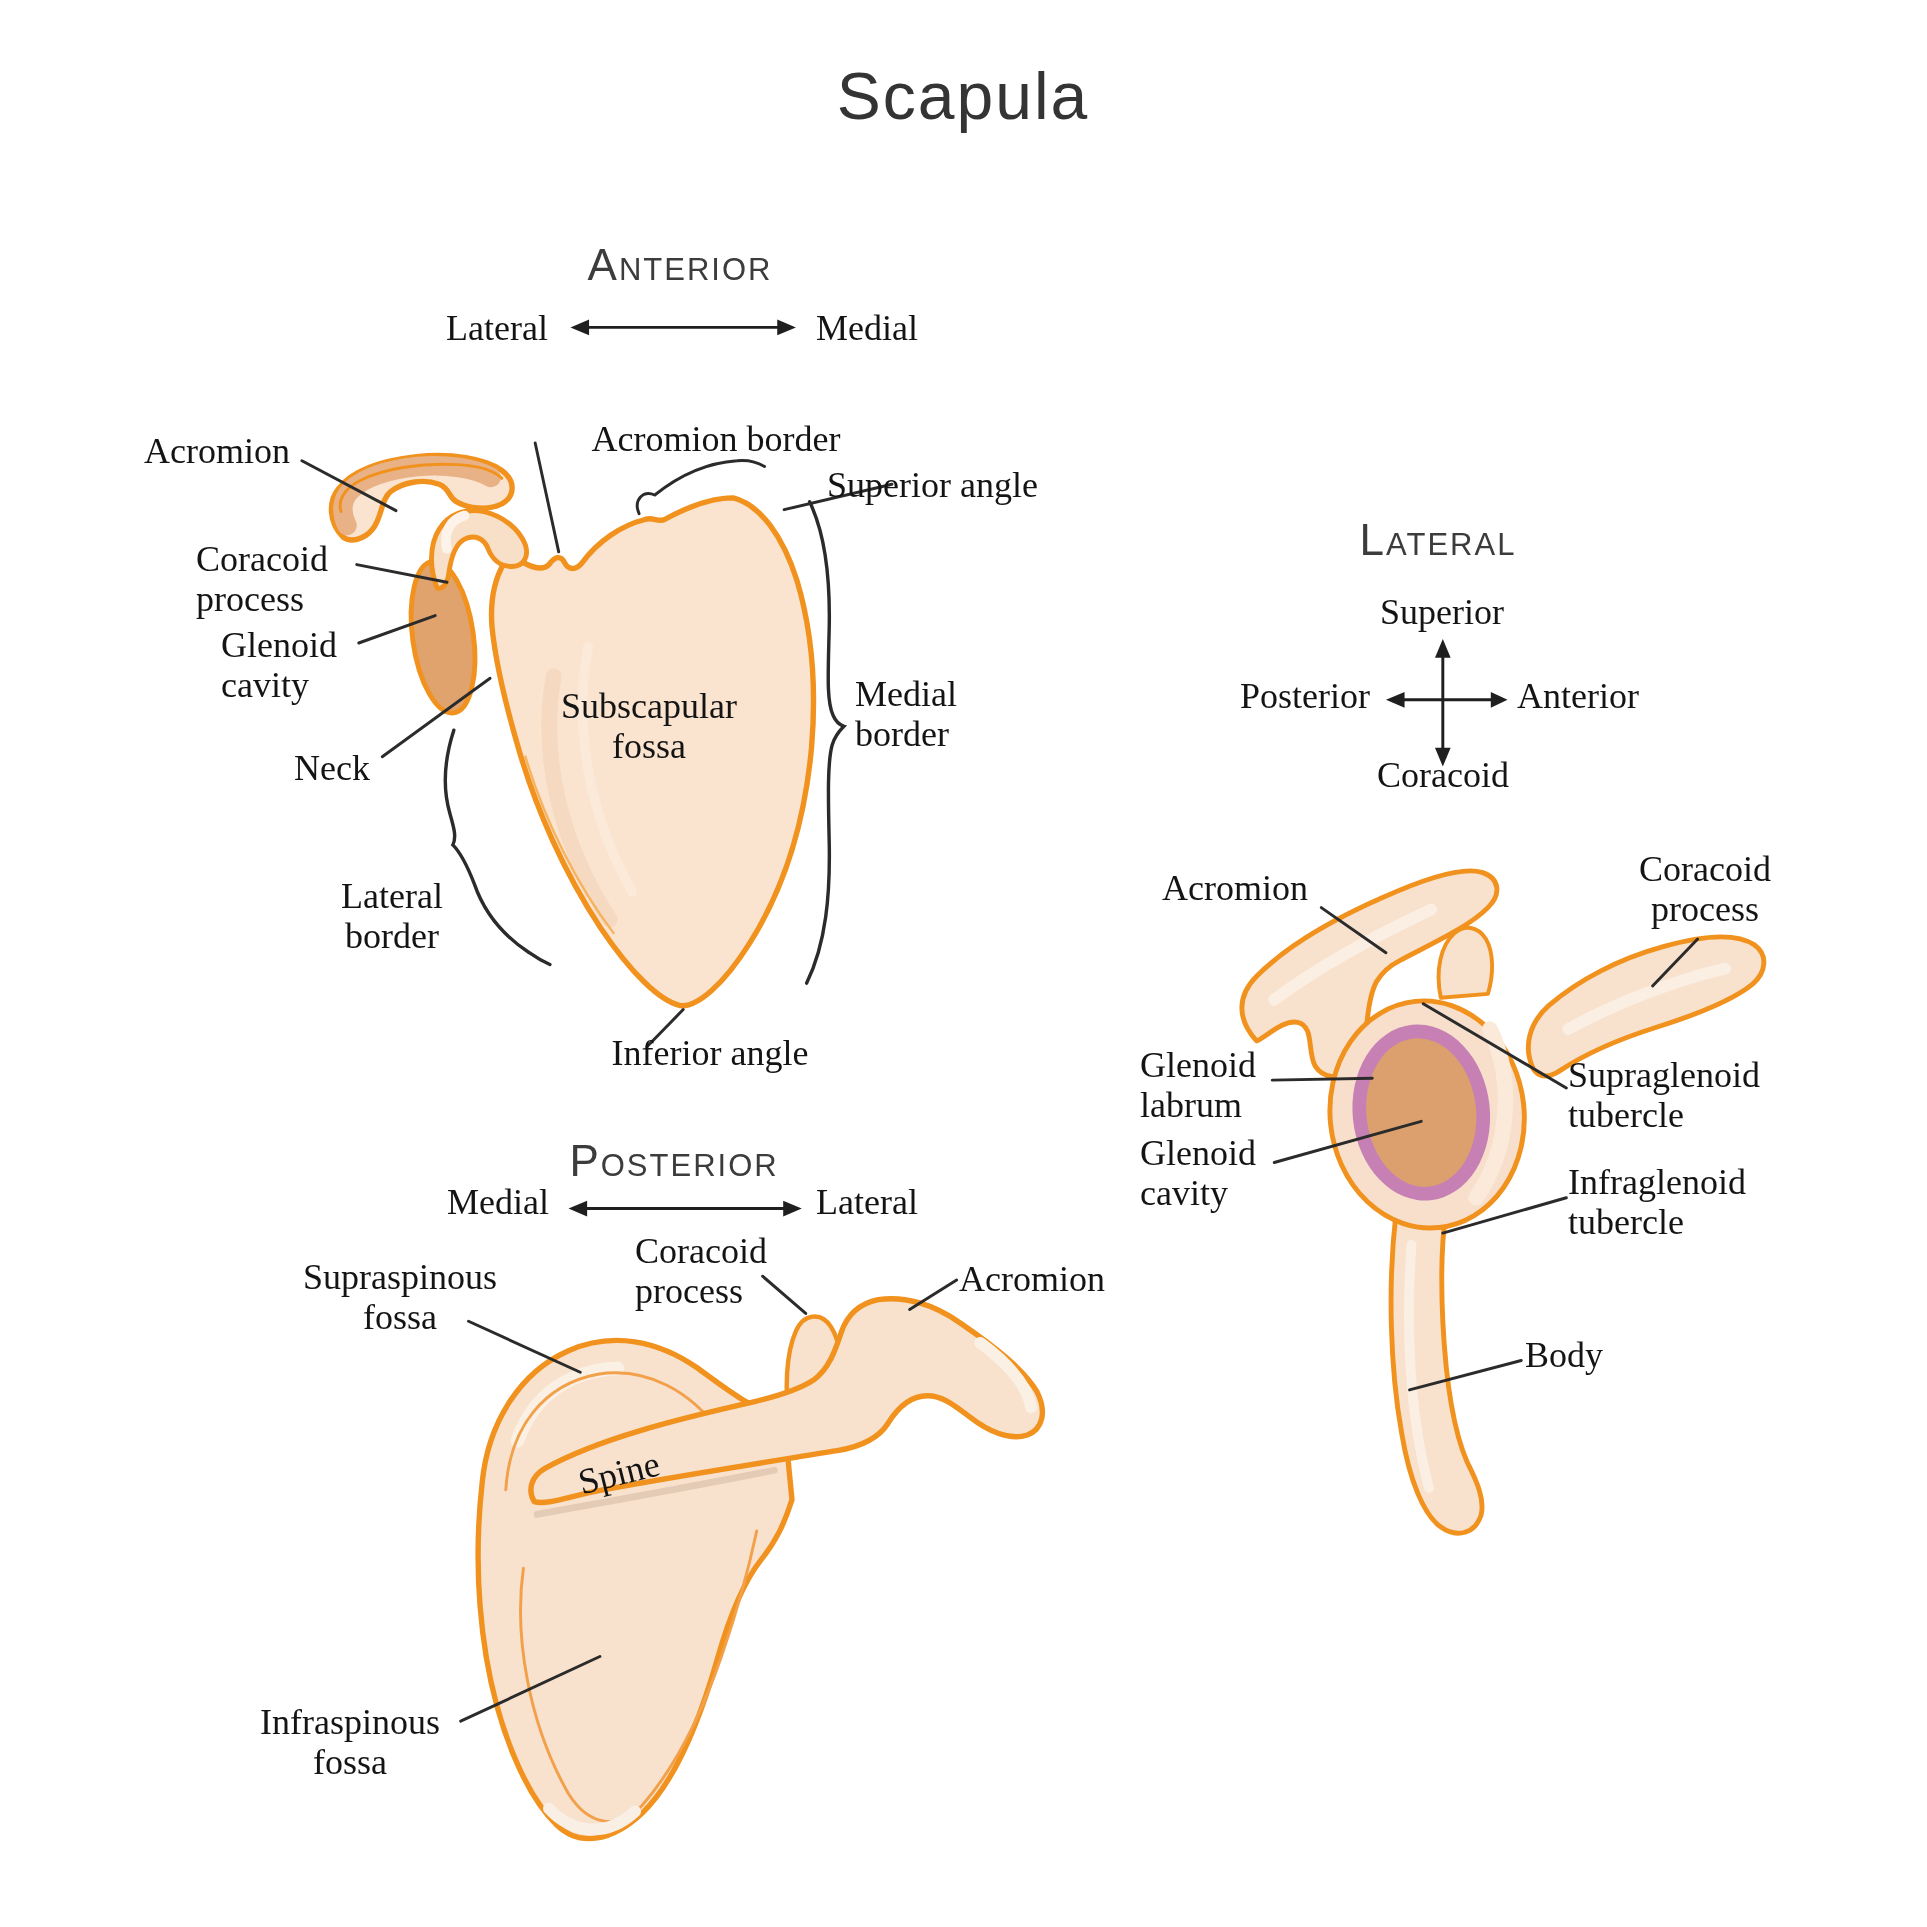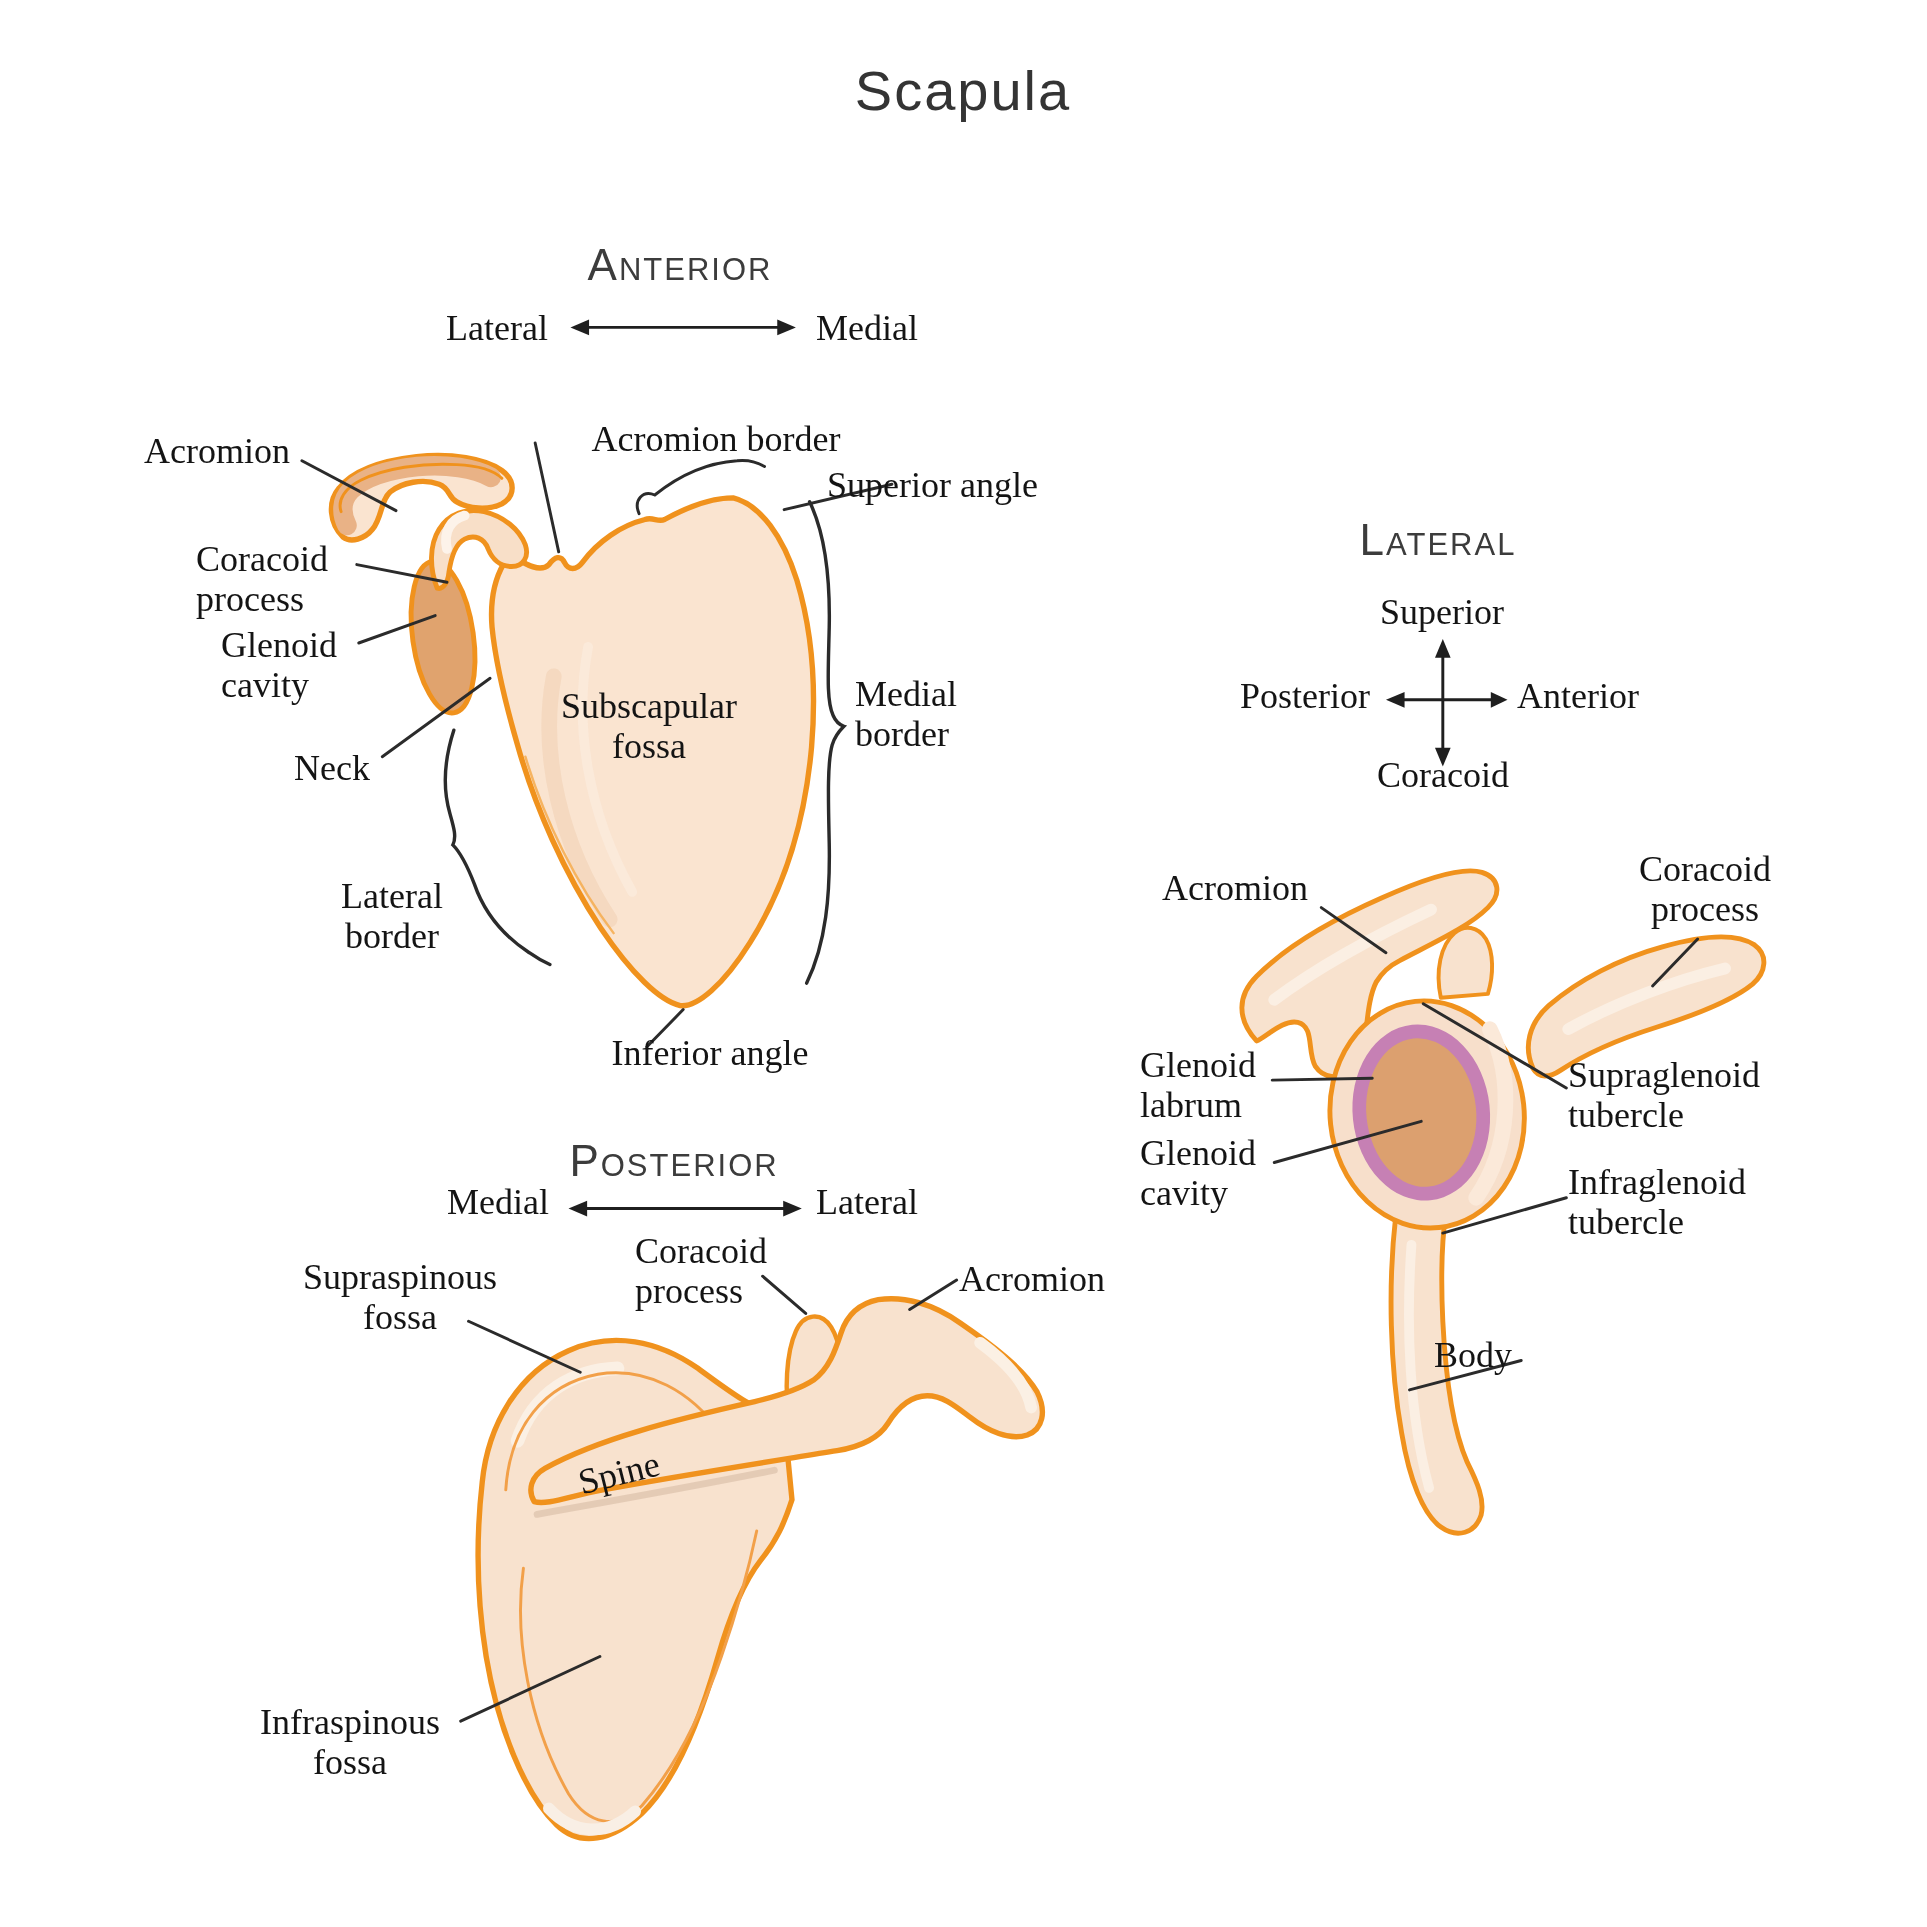--- a/index.html
+++ b/index.html
@@ -1,19 +1,19 @@
 <!DOCTYPE html>
 <html><head>
 <meta charset="utf-8">
 <style>
   html,body{margin:0;padding:0;background:#ffffff;}
   #canvas{position:relative;width:1928px;height:1928px;background:#ffffff;overflow:hidden;
           font-family:"Liberation Serif", serif;}
   #art{position:absolute;left:0;top:0;}
-  .ttl{position:absolute;font-family:"Liberation Sans",sans-serif;font-size:56px;font-weight:400;
+  .ttl{position:absolute;font-family:"Liberation Sans",sans-serif;font-size:66px;font-weight:400;
        color:#343434;letter-spacing:2px;transform:translateX(-50%);white-space:nowrap;line-height:1;}
   .hd{position:absolute;font-family:"Liberation Sans",sans-serif;font-variant:small-caps;
       font-size:44px;font-weight:500;color:#3c3c3c;letter-spacing:2px;transform:translateX(-50%);
       white-space:nowrap;line-height:1;}
   .lbl{position:absolute;font-size:36px;line-height:1.12;color:#141414;white-space:pre-line;}
   .c{transform:translateX(-50%);text-align:center;}
   .rot{transform:translateX(-50%) rotate(-14deg);}
 </style>
 </head>
 <body>
@@ -165,21 +165,21 @@
   <div class="lbl c" style="left:1705px;top:849px">Coracoid
 process</div>
   <div class="lbl" style="left:1140px;top:1045px">Glenoid
 labrum</div>
   <div class="lbl" style="left:1140px;top:1133px">Glenoid
 cavity</div>
   <div class="lbl" style="left:1568px;top:1055px">Supraglenoid
 tubercle</div>
   <div class="lbl" style="left:1568px;top:1162px">Infraglenoid
 tubercle</div>
-  <div class="lbl" style="left:1434px;top:1335px">Body</div>
+  <div class="lbl" style="left:1525px;top:1335px">Body</div>
 
   <div class="hd" style="left:674px;top:1139px">Posterior</div>
   <div class="lbl c" style="left:498px;top:1182px">Medial</div>
   <div class="lbl c" style="left:867px;top:1182px">Lateral</div>
   <div class="lbl c" style="left:400px;top:1257px">Supraspinous
 fossa</div>
   <div class="lbl" style="left:635px;top:1231px">Coracoid
 process</div>
   <div class="lbl" style="left:959px;top:1259px">Acromion</div>
   <div class="lbl rot" style="left:619px;top:1453px">Spine</div>

